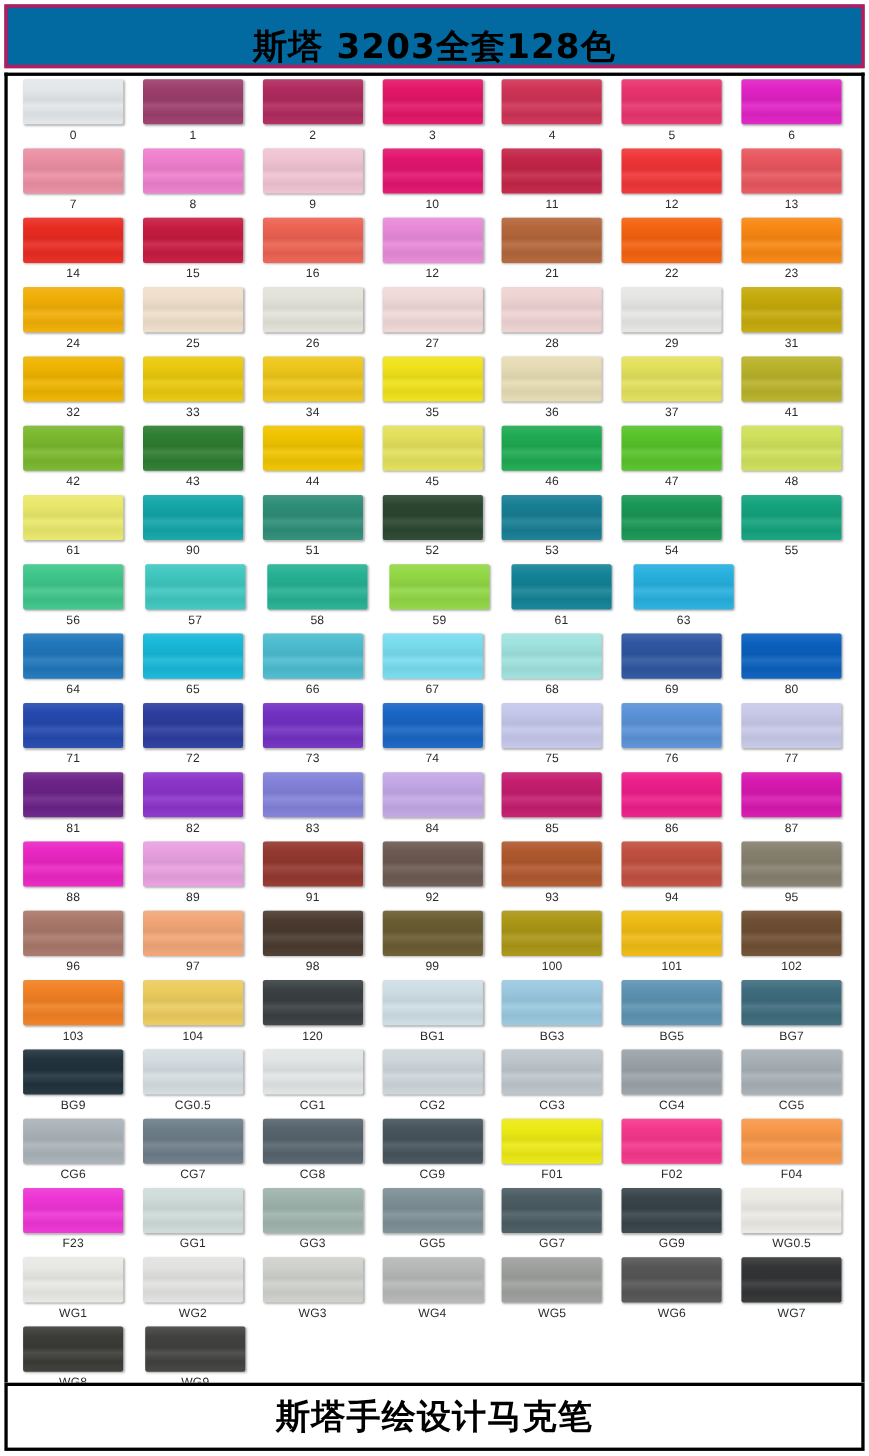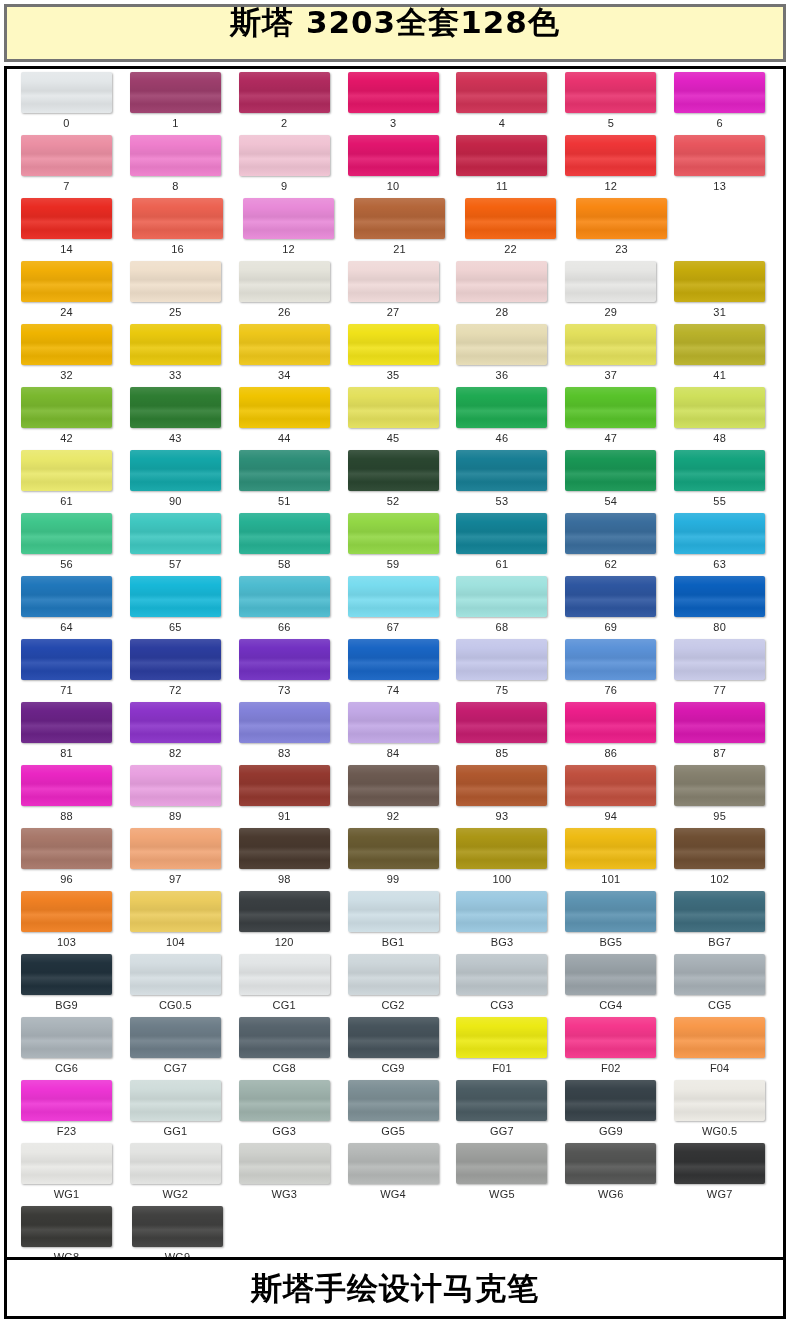--- a/index.html
+++ b/index.html
@@ -11,24 +11,24 @@
   }
   .page{
     width:790px;height:1324px;
     box-sizing:border-box;
     display:flex;flex-direction:column;
     background:#ffffff;
   }
   
   .title-box{
     margin:4px 4px 0 4px;
-    border:3px solid #737373;
+    border:3px solid #be185d;
     height:52px;
-    display:flex;align-items:flex-start;justify-content:center;
-    background:#fef9c3;
+    display:flex;align-items:flex-end;justify-content:center;
+    background:#0369a1;
     flex:0 0 auto;
   }
   .title-text{
     font-size:31px;
     font-weight:bold;
     letter-spacing:1px;
     color:#000000;
     font-family:"DejaVu Sans","Liberation Sans",sans-serif;
     line-height:1;
     white-space:nowrap;
@@ -175,20 +175,24 @@
             <div class="swatch" style="background: rgb(232, 86, 94);"></div>
             <div class="label">13</div>
           </div>
         </div>
         <div class="row">
           <div class="cell">
             <div class="swatch" style="background: rgb(233, 43, 34);"></div>
             <div class="label">14</div>
           </div>
           <div class="cell">
+            <div class="swatch" style="background: rgb(198, 27, 65);"></div>
+            <div class="label">15</div>
+          </div>
+          <div class="cell">
             <div class="swatch" style="background: rgb(236, 98, 81);"></div>
             <div class="label">16</div>
           </div>
           <div class="cell">
             <div class="swatch" style="background: rgb(232, 138, 216);"></div>
             <div class="label">12</div>
           </div>
           <div class="cell">
             <div class="swatch" style="background: rgb(180, 102, 58);"></div>
             <div class="label">21</div>
@@ -335,24 +339,20 @@
             <div class="swatch" style="background: rgb(38, 177, 147);"></div>
             <div class="label">58</div>
           </div>
           <div class="cell">
             <div class="swatch" style="background: rgb(146, 215, 69);"></div>
             <div class="label">59</div>
           </div>
           <div class="cell">
             <div class="swatch" style="background: rgb(19, 131, 151);"></div>
             <div class="label">61</div>
-          </div>
-          <div class="cell">
-            <div class="swatch" style="background: rgb(58, 109, 156);"></div>
-            <div class="label">62</div>
           </div>
           <div class="cell">
             <div class="swatch" style="background: rgb(39, 176, 222);"></div>
             <div class="label">63</div>
           </div>
         </div>
         <div class="row">
           <div class="cell">
             <div class="swatch" style="background: rgb(32, 119, 187);"></div>
             <div class="label">64</div>

